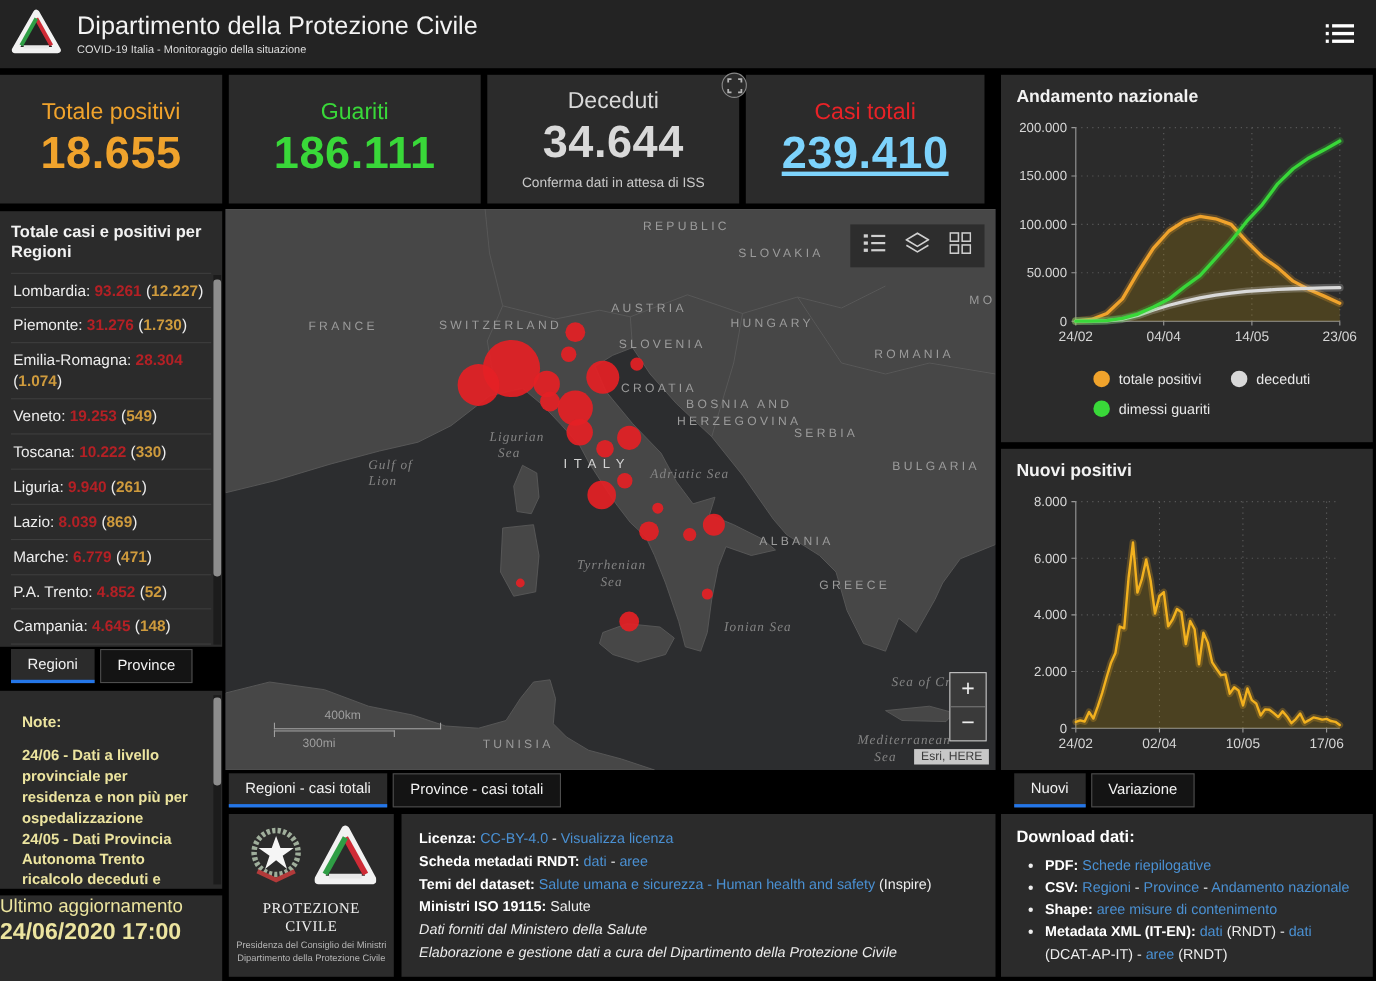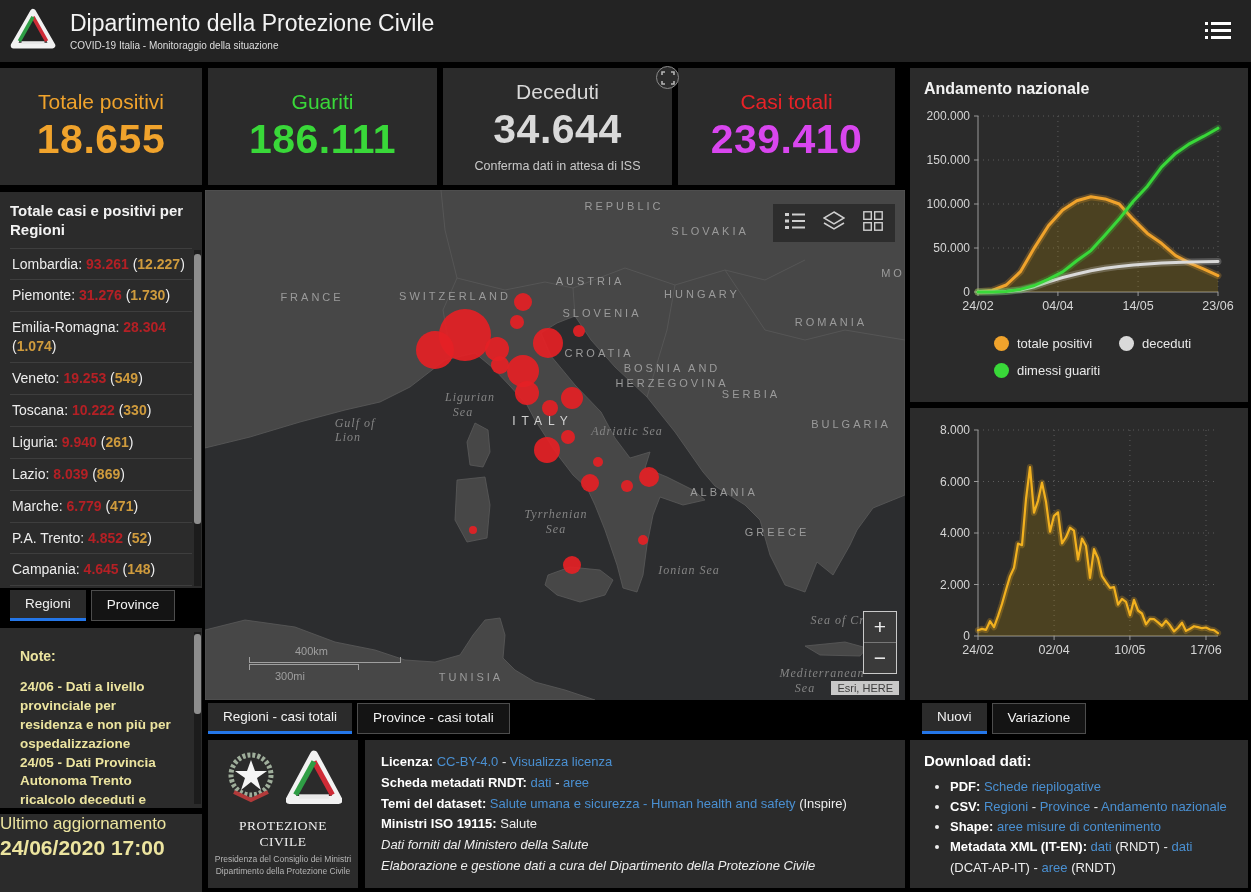--- a/index.html
+++ b/index.html
@@ -115,21 +115,21 @@
     <svg width="18" height="18" viewBox="0 0 18 18" style="margin:2px;">
       <path d="M3 6 V3 H6 M12 3 H15 V6 M15 12 V15 H12 M6 15 H3 V12" fill="none" stroke="#b5b5b5" stroke-width="1.6"></path>
     </svg>
   </span>
   <div class="lbl" style="color:#d9d9d9;">Deceduti</div>
   <div class="num" style="color:#d9d9d9;">34.644</div>
   <div class="sub">Conferma dati in attesa di ISS</div>
 </div>
 <div class="panel card" style="left:678px;top:68px;width:217px;height:117px;">
   <div class="lbl" style="color:#e82227;">Casi totali</div>
-  <div class="num" style="color:#d946ef;">239.410</div>
+  <div class="num" style="color:#7dd3fc;text-decoration:underline;">239.410</div>
 </div>
 
 <div class="panel" id="panel-regioni">
   <h3>Totale casi e positivi per Regioni</h3>
   <div id="region-list">
       <div class="rrow"><span>Lombardia: </span><span class="tot">93.261</span> <span>(</span><span class="pos">12.227</span><span>)</span></div>
       <div class="rrow"><span>Piemonte: </span><span class="tot">31.276</span> <span>(</span><span class="pos">1.730</span><span>)</span></div>
       <div class="rrow"><span>Emilia-Romagna: </span><span class="tot">28.304</span> <span>(</span><span class="pos">1.074</span><span>)</span></div>
       <div class="rrow"><span>Veneto: </span><span class="tot">19.253</span> <span>(</span><span class="pos">549</span><span>)</span></div>
       <div class="rrow"><span>Toscana: </span><span class="tot">10.222</span> <span>(</span><span class="pos">330</span><span>)</span></div>
@@ -358,20 +358,21 @@
         <span>deceduti</span>
       </div>
       <div class="litem">
         <span class="ldot" style="background: rgb(57, 216, 57);"></span>
         <span>dimessi guariti</span>
       </div>
     </div>
 </div>
 
 <div class="panel" id="panel-nuovi">
+  <div class="ctitle">Nuovi positivi</div>
   <svg id="chart-nuovi" width="314" height="248" viewBox="0 0 314 248">
       <line x1="52" y1="218" x2="56" y2="218" stroke="#9a9a9a"></line>
       <text x="48" y="222" fill="#d6d6d6" font-size="12" text-anchor="end">0</text>
       <line x1="56" y1="166.5" x2="296" y2="166.5" stroke="#5d5d5d" stroke-dasharray="1 4"></line>
       <line x1="52" y1="166.5" x2="56" y2="166.5" stroke="#9a9a9a"></line>
       <text x="48" y="170.5" fill="#d6d6d6" font-size="12" text-anchor="end">2.000</text>
       <line x1="56" y1="115" x2="296" y2="115" stroke="#5d5d5d" stroke-dasharray="1 4"></line>
       <line x1="52" y1="115" x2="56" y2="115" stroke="#9a9a9a"></line>
       <text x="48" y="119" fill="#d6d6d6" font-size="12" text-anchor="end">4.000</text>
       <line x1="56" y1="63.5" x2="296" y2="63.5" stroke="#5d5d5d" stroke-dasharray="1 4"></line>

